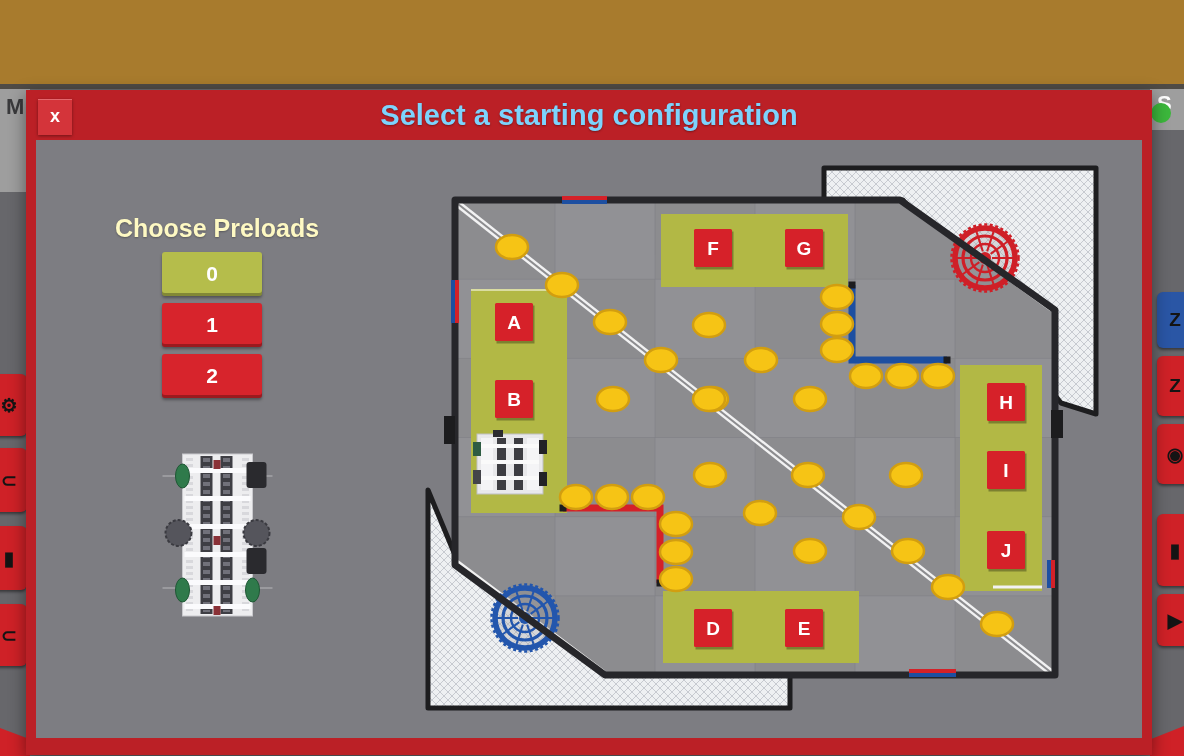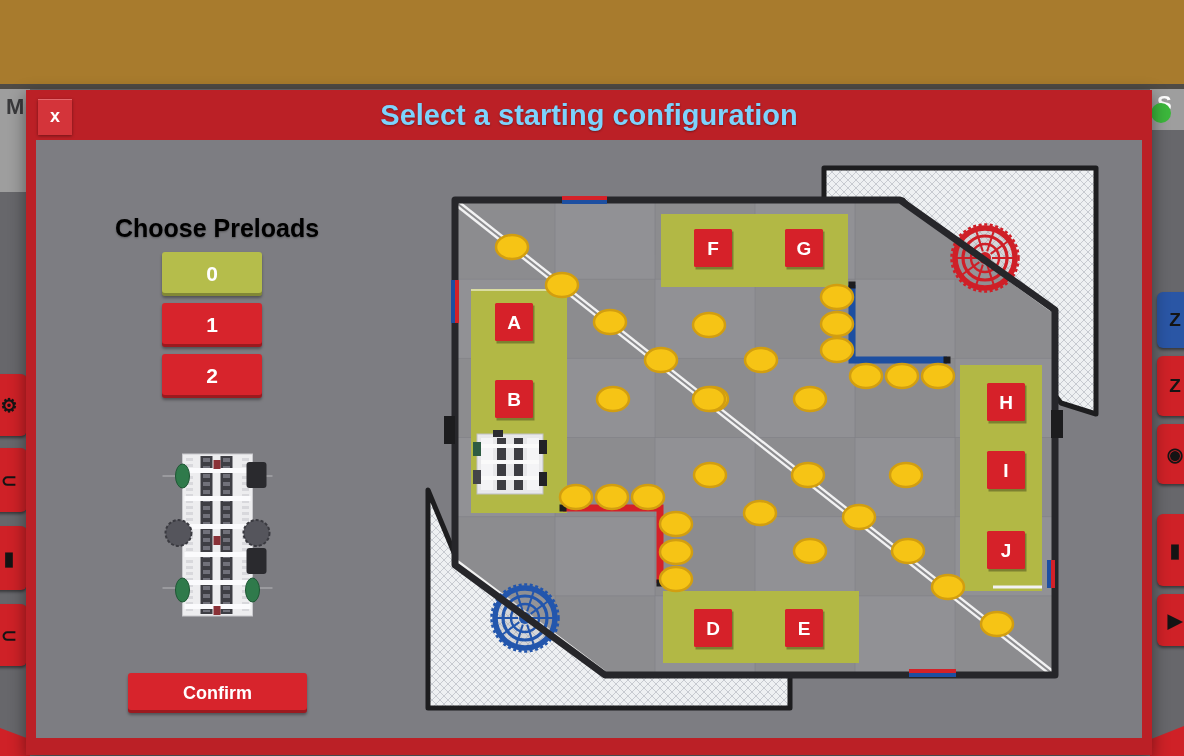--- a/index.html
+++ b/index.html
@@ -38,21 +38,21 @@
   .dialog-header{position:absolute;left:0;top:0;width:100%;height:50px;}
   .dialog-title{display:block;text-align:center;line-height:50px;color:#7dd3fc;font-size:29px;
                 font-weight:bold;text-shadow:0 1px 2px rgba(0,0,0,.35);}
   .dialog-close{position:absolute;left:12px;top:9px;width:34px;height:32px;background:#d4343a;
                 border-top:1px solid #e4676d;color:#fff;font-size:18px;font-weight:bold;
                 display:flex;align-items:center;justify-content:center;padding-bottom:3px;
                 box-shadow:0 1px 3px rgba(0,0,0,.4);cursor:pointer;}
   .dialog-body{position:absolute;left:10px;top:50px;width:1106px;height:598px;background:#7d7d82;}
   
   .preloads-heading{position:absolute;left:36px;top:74px;width:290px;text-align:center;
-                    color:#000000;font-size:25px;font-weight:bold;text-shadow:0 1px 2px rgba(0,0,0,.3);}
+                    color:#fef9c3;font-size:25px;font-weight:bold;text-shadow:0 1px 2px rgba(0,0,0,.3);}
   .preload-btn{position:absolute;left:126px;width:100px;height:44px;border-radius:3px;
                background:#d7242c;color:#fff;font-size:21px;font-weight:bold;
                display:flex;align-items:center;justify-content:center;cursor:pointer;
                box-shadow:inset 0 -3px 0 rgba(0,0,0,.28),0 2px 3px rgba(0,0,0,.35);}
   .preload-btn.selected{background:#b5bd4b;}
   .confirm-btn{position:absolute;left:92px;top:533px;width:179px;height:40px;border-radius:3px;
                background:#d7242c;color:#fff;font-size:18px;font-weight:bold;
                display:flex;align-items:center;justify-content:center;cursor:pointer;
                box-shadow:inset 0 -3px 0 rgba(0,0,0,.28),0 2px 3px rgba(0,0,0,.35);}
   .robot-preview{position:absolute;left:126px;top:308px;width:111px;height:175px;}
@@ -190,21 +190,20 @@
         <circle cx="16" cy="85" r="13" fill="#55555c" stroke="#3a3a40" stroke-width="2" stroke-dasharray="3 2"></circle>
         <circle cx="94" cy="85" r="13" fill="#55555c" stroke="#3a3a40" stroke-width="2" stroke-dasharray="3 2"></circle>
         <ellipse cx="20" cy="28" rx="7" ry="12" fill="#2f7a4b" stroke="#1e5634"></ellipse>
         <ellipse cx="20" cy="142" rx="7" ry="12" fill="#2f7a4b" stroke="#1e5634"></ellipse>
         <ellipse cx="90" cy="142" rx="7" ry="12" fill="#2f7a4b" stroke="#1e5634"></ellipse>
         <rect x="84" y="14" width="20" height="26" rx="3" fill="#2a2a2e"></rect>
         <rect x="84" y="100" width="20" height="26" rx="3" fill="#2a2a2e"></rect>
       </svg>
     </div>
 
-    <div class="confirm-btn">Confirm</div>
 
     <svg id="field-svg" viewBox="0 0 690 560">
         <defs>
           <pattern id="hatch" width="8" height="8" patternUnits="userSpaceOnUse">
             <rect width="8" height="8" fill="#eef0f2"></rect>
             <path d="M0 0L8 8M8 0L0 8" stroke="#c7cad0" stroke-width="1"></path>
           </pattern>
           <clipPath id="fieldClip">
             <polygon points="35,40 480,40 635,150 635,515 185,515 35,405"></polygon>
           </clipPath>

